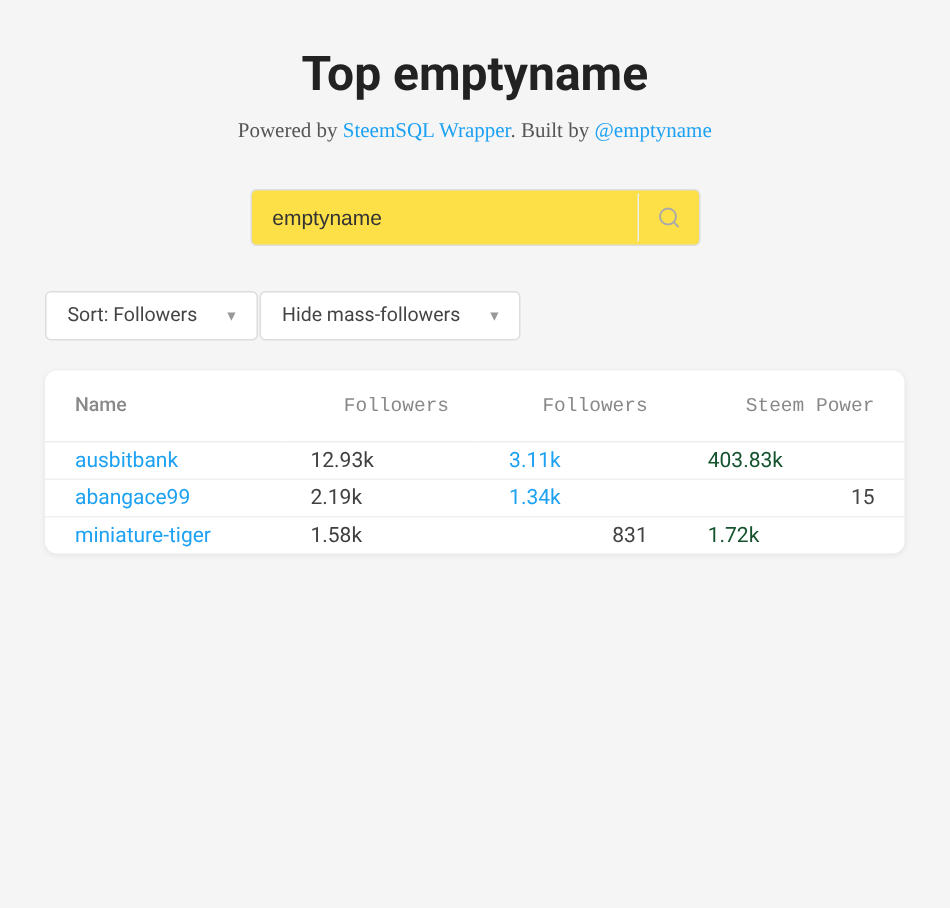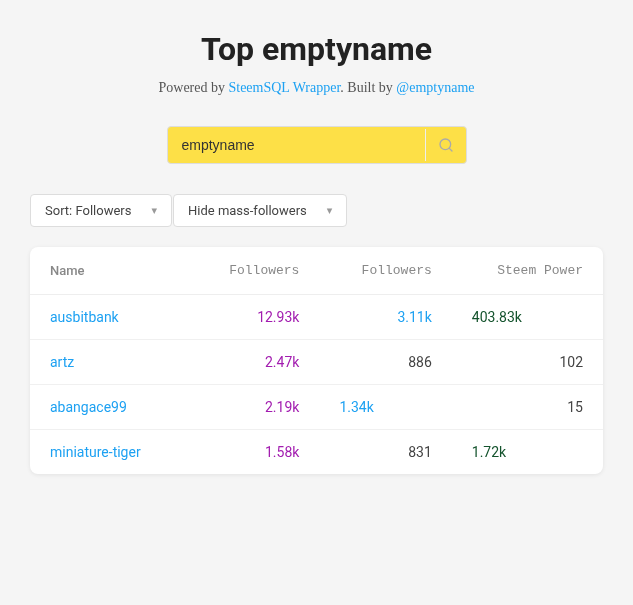--- a/index.html
+++ b/index.html
@@ -131,34 +131,33 @@
       font-weight: 500;
       color: #888;
     }
 
     .table th.num {
       text-align: right;
       font-family: Liberation Mono, monospace;
     }
 
     .table td {
-      padding: 14px 20px;
+      padding: 4px 20px;
       font-size: 14px;
       color: #333;
       border-bottom: 1px solid #f0f0f0;
       margin-left: 44px;
     }
 
     .table tbody tr:last-child td {
       border-bottom: none;
     }
 
     .table td.num {
-      text-align: right;
-      color: #a21caf;
+      color: #404040;
     }
 
     .table td.link {
       color: #1da1f2;
       cursor: pointer;
     }
 
     .table td.orange {
       color: #14532d;
       text-align: left;
@@ -210,28 +209,22 @@
           <th>Name</th>
           <th class="num">Followers</th>
           <th class="num">Followers</th>
           <th class="num">Steem Power</th>
         </tr>
       </thead>
       <tbody id="table-body">
       <tr>
             <td class="link">ausbitbank</td>
             <td class="num">12.93k</td>
-            <td class="link num" style="text-align: right;">3.11k</td>
+            <td class="link num" style="text-align: left;">3.11k</td>
             <td class="orange">403.83k</td>
-          </tr>
-          <tr>
-            <td class="link">artz</td>
-            <td class="num">2.47k</td>
-            <td class="right-gray">886</td>
-            <td class="right-gray">102</td>
           </tr>
           <tr>
             <td class="link">abangace99</td>
             <td class="num">2.19k</td>
             <td class="link num" style="text-align: left;">1.34k</td>
             <td class="right-gray">15</td>
           </tr>
           <tr>
             <td class="link">miniature-tiger</td>
             <td class="num">1.58k</td>

